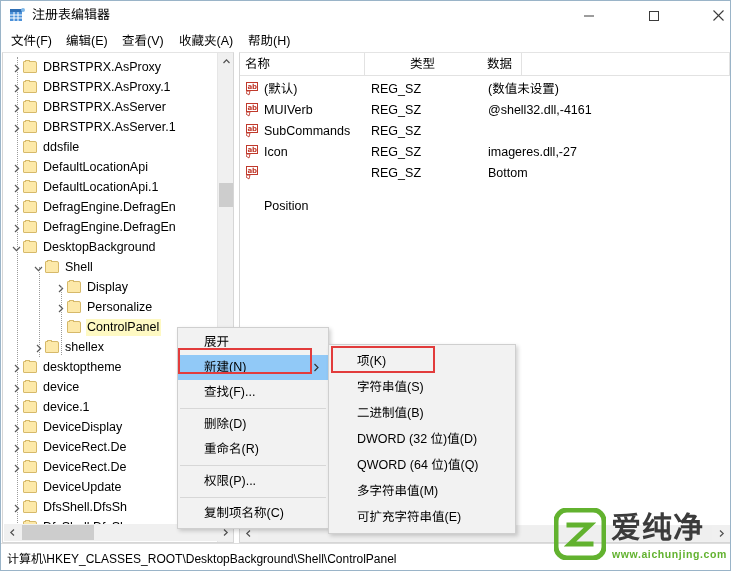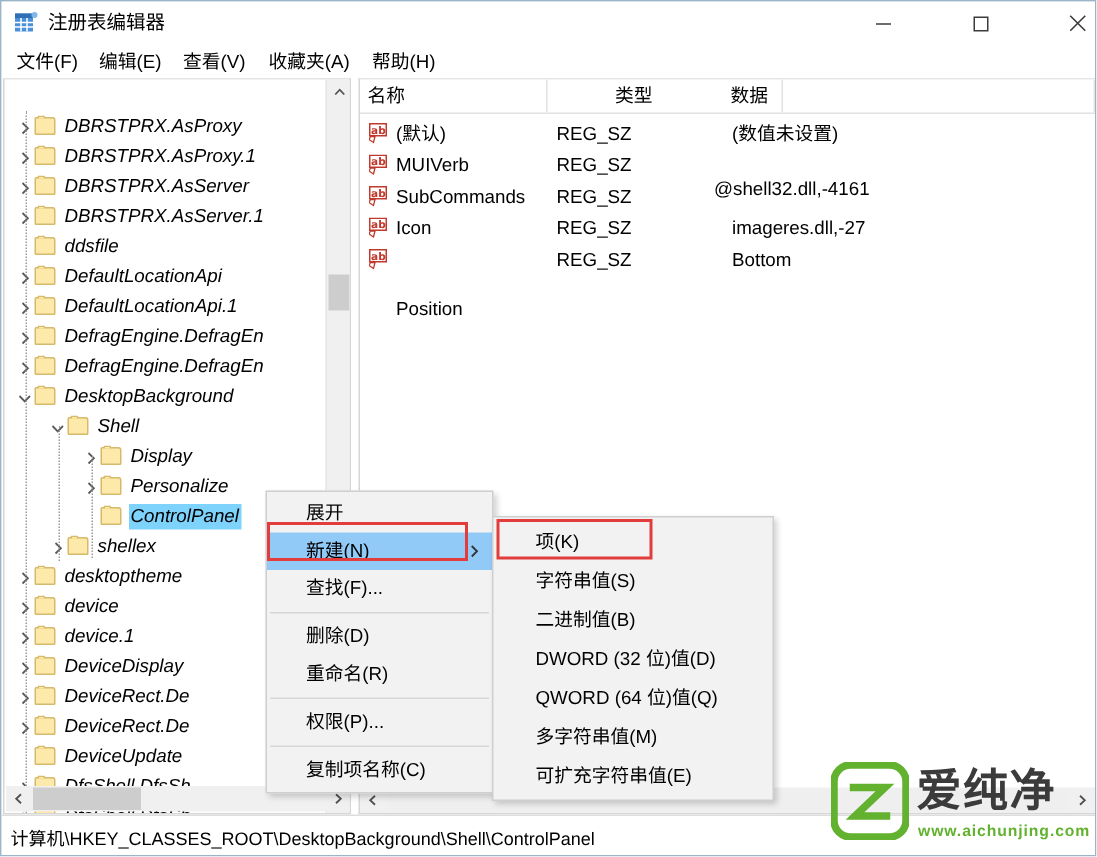--- a/index.html
+++ b/index.html
@@ -91,38 +91,37 @@
     width: 232px;
     height: 491px;
     background: #ffffff;
     border: 1px solid #d6d6d6;
     border-top: 1px solid #e4e4e4;
     box-sizing: border-box;
     overflow: hidden;
   }
   .treerows {
     position: absolute;
-    left: 0; top: 19px;
+    left: 0; top: 2px;
     width: 214px;
     height: 470px;
-    font-style: italic;
   }
   .trow {
     position: absolute;
     left: 0;
     height: 20px;
     width: 214px;
     display: flex;
     align-items: center;
     white-space: nowrap;
     font-size: 12.5px;
     color: #000000;
   }
   .trow.sel .tlabel {
-    background: #7dd3fc;
+    background: #fef9c3;
   }
   .twig {
     width: 12px;
     height: 20px;
     flex: 0 0 12px;
     position: relative;
   }
   .chev {
     position: absolute;
     left: 1px; top: 5px;
@@ -768,21 +767,21 @@
             <span class="lcell" style="left:248px;width:242px;">(数值未设置)</span>
           </div>
           <div class="lrow" style="top: 47px;">
             <span class="abicon"><svg width="15" height="14" viewBox="0 0 15 14">
                 <rect x="0.5" y="0.5" width="11" height="8" fill="#ffffff" stroke="#c0392b" stroke-width="1"></rect>
                 <text x="1.4" y="7" font-family="DejaVu Sans" font-size="7" font-weight="bold" fill="#c0392b">ab</text>
                 <path d="M1 9 L4 9 L3 13 L0 11 Z" fill="#ffffff" stroke="#c0392b" stroke-width="0.9"></path>
               </svg></span>
             <span class="lcell" style="left:24px;width:101px;">MUIVerb</span>
             <span class="lcell" style="left:131px;width:111px;">REG_SZ</span>
-            <span class="lcell" style="left:236px;width:242px;margin-top:16px;">@shell32.dll,-4161</span>
+            <span class="lcell" style="left:248px;width:242px;">@shell32.dll,-4161</span>
           </div>
           <div class="lrow" style="top: 68px;">
             <span class="abicon"><svg width="15" height="14" viewBox="0 0 15 14">
                 <rect x="0.5" y="0.5" width="11" height="8" fill="#ffffff" stroke="#c0392b" stroke-width="1"></rect>
                 <text x="1.4" y="7" font-family="DejaVu Sans" font-size="7" font-weight="bold" fill="#c0392b">ab</text>
                 <path d="M1 9 L4 9 L3 13 L0 11 Z" fill="#ffffff" stroke="#c0392b" stroke-width="0.9"></path>
               </svg></span>
             <span class="lcell" style="left:24px;width:101px;">SubCommands</span>
             <span class="lcell" style="left:131px;width:111px;">REG_SZ</span>
             <span class="lcell" style="left:248px;width:242px;"></span>

